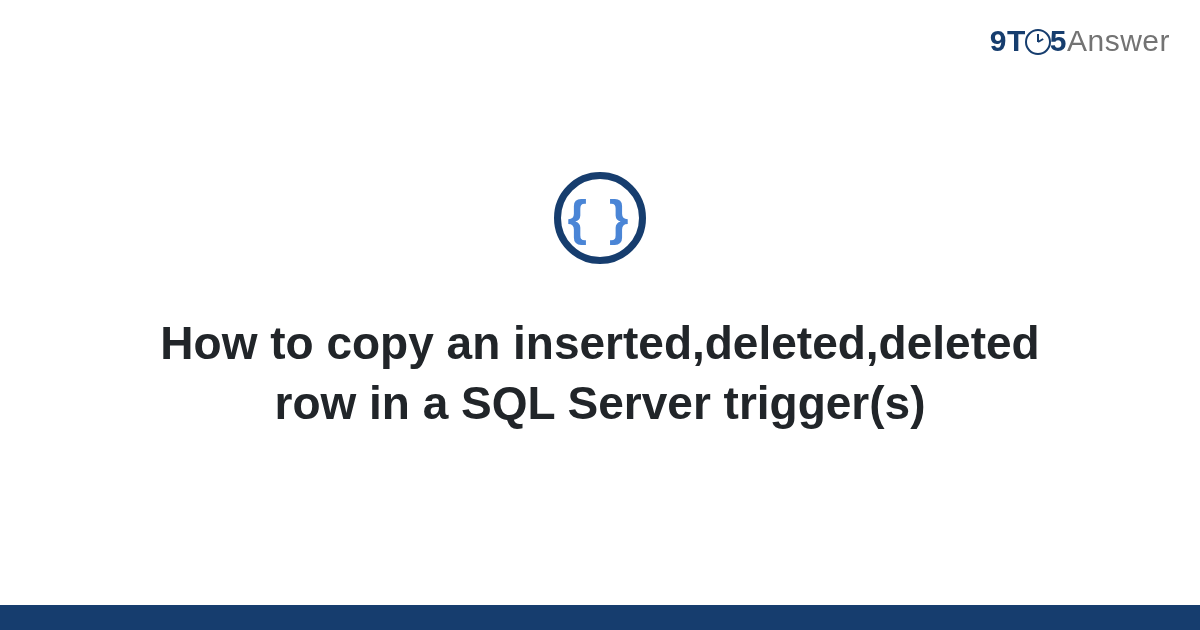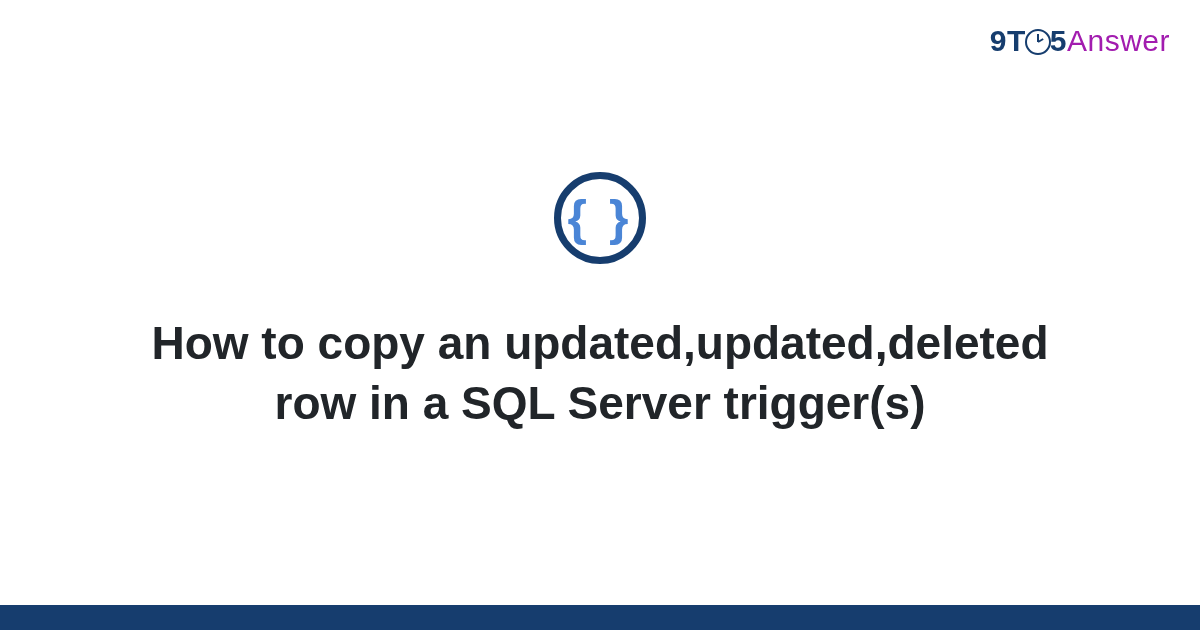--- a/index.html
+++ b/index.html
@@ -58,21 +58,21 @@
       height: 6px;
       background: #163d6e;
       transform-origin: top center;
       transform: translate(-50%, 0) rotate(-120deg);
     }
     .logo .part2 {
       color: #163d6e;
       font-weight: 600;
     }
     .logo .answer {
-      color: #a21caf;
+      color: #737373;
       font-weight: 400;
       text-align: right;
     }
     .content {
       position: absolute;
       top: 0;
       left: 0;
       right: 0;
       bottom: 25px;
       display: flex;
@@ -120,16 +120,16 @@
 <body>
 
 <div class="logo">
   <span class="part1">9T</span><span class="clock"></span><span class="part2">5</span><span class="answer">Answer</span>
 </div>
 
 <div class="content">
   <div class="icon-circle">
     <span class="braces">{ }</span>
   </div>
-  <h1 class="title">How to copy an updated,updated,deleted row in a SQL Server trigger(s)</h1>
+  <h1 class="title">How to copy an inserted,deleted,deleted row in a SQL Server trigger(s)</h1>
 </div>
 
 <div class="bottom-bar"></div>
 
 </body></html>

